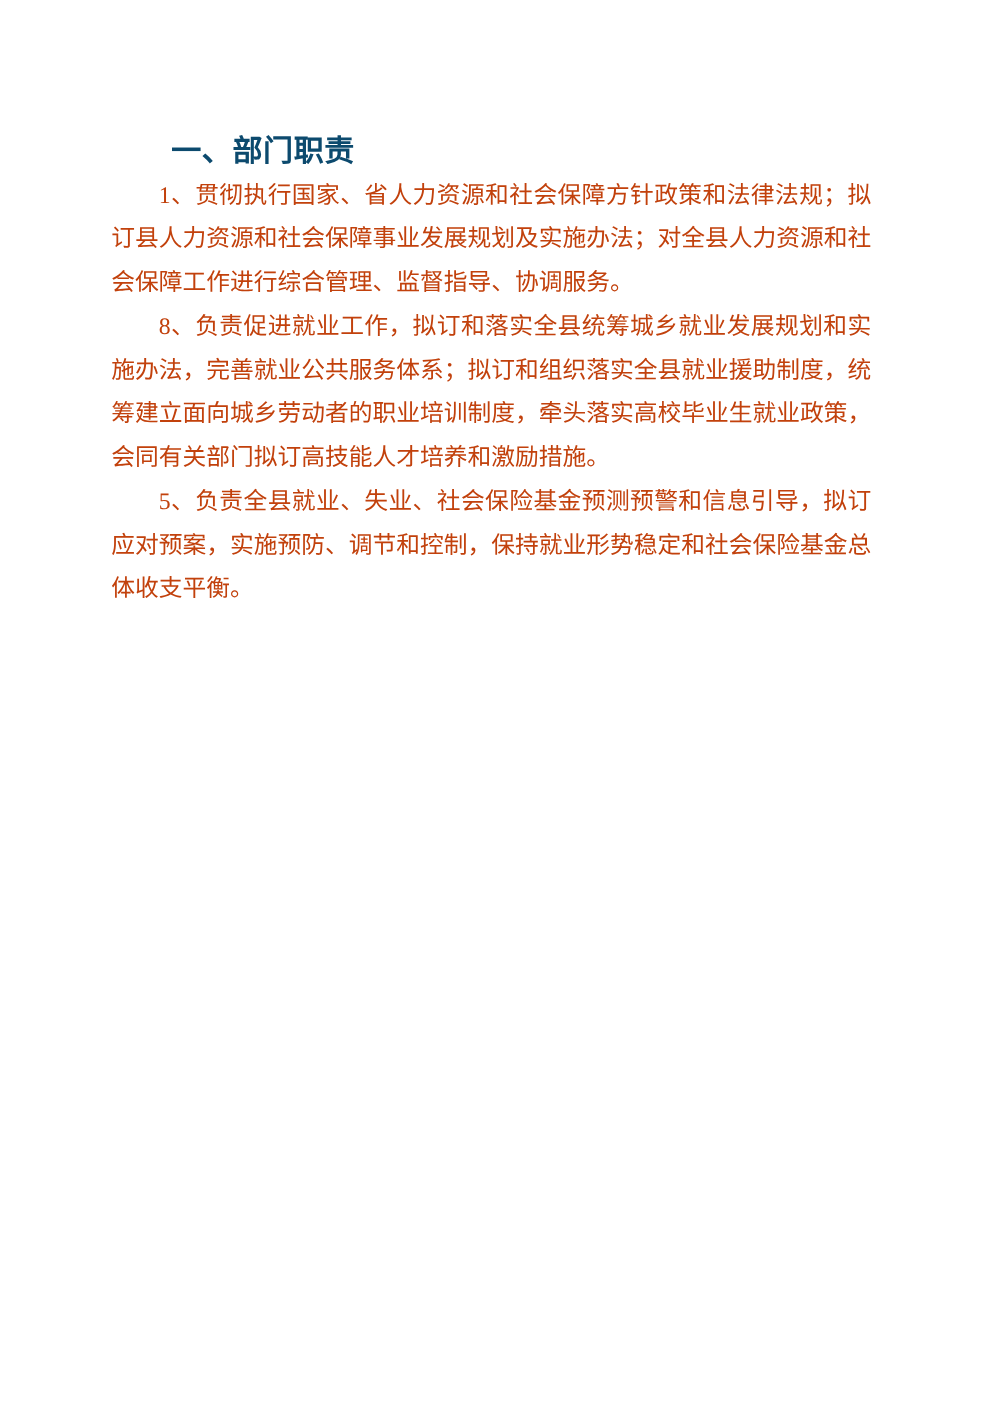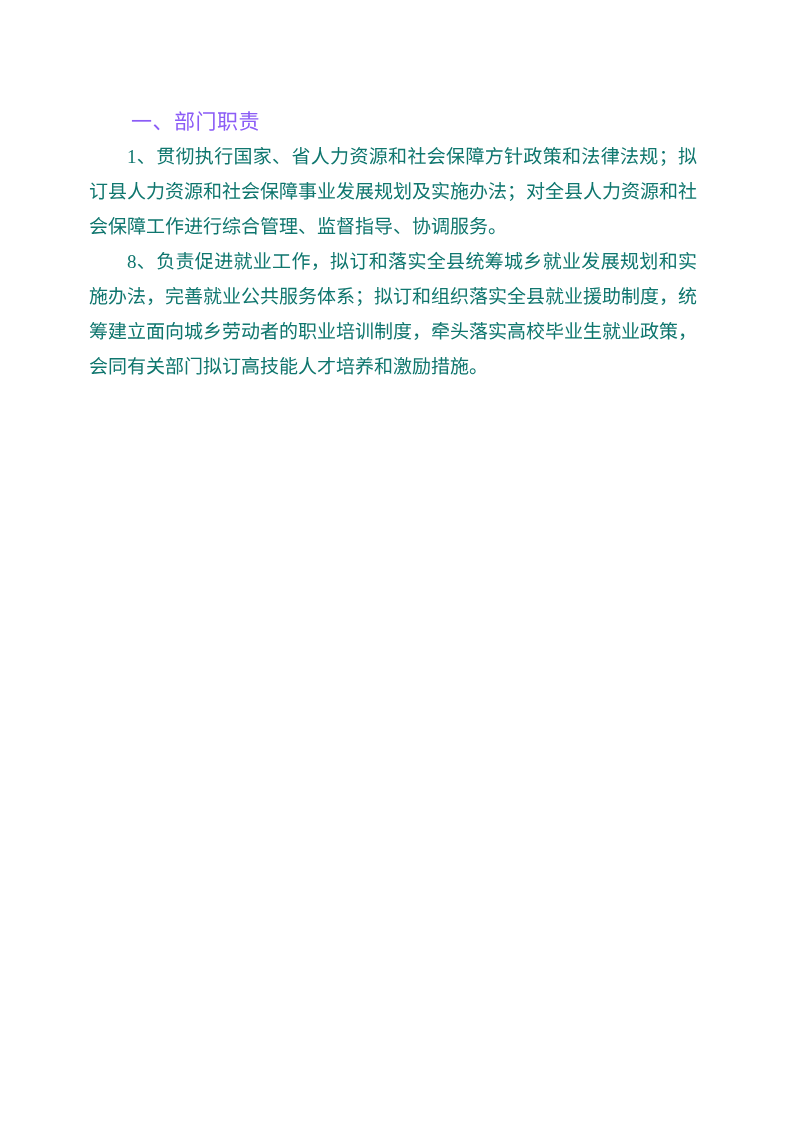--- a/index.html
+++ b/index.html
@@ -18,41 +18,42 @@
   }
   .doc-content {
     position: absolute;
     left: 89px;
     top: 104px;
     width: 608px;
   }
   .doc-heading {
     margin: 0;
     font-family: "Liberation Sans", "DejaVu Sans", sans-serif;
-    font-weight: normal;
-    font-size: 21px;
+    font-weight: bold;
+    font-size: 24px;
     line-height: 35px;
     text-indent: 2em;
-    color: #8b5cf6;
+    color: #0c4a6e;
     letter-spacing: 0.5px;
   }
   .doc-paragraph {
     margin: 0;
     font-family: "Liberation Serif", "DejaVu Serif", serif;
     font-size: 19px;
     line-height: 35px;
     text-indent: 2em;
     text-align: justify;
     text-justify: inter-ideograph;
-    color: #0f766e;
+    color: #c2410c;
     word-break: break-all;
   }
 </style>
 </head>
 <body>
 
 <div class="page">
   <div class="doc-content">
     <h1 class="doc-heading">一、部门职责</h1>
     <p class="doc-paragraph">1、贯彻执行国家、省人力资源和社会保障方针政策和法律法规；拟订县人力资源和社会保障事业发展规划及实施办法；对全县人力资源和社会保障工作进行综合管理、监督指导、协调服务。</p>
     <p class="doc-paragraph">8、负责促进就业工作，拟订和落实全县统筹城乡就业发展规划和实施办法，完善就业公共服务体系；拟订和组织落实全县就业援助制度，统筹建立面向城乡劳动者的职业培训制度，牵头落实高校毕业生就业政策，会同有关部门拟订高技能人才培养和激励措施。</p>
+    <p class="doc-paragraph">5、负责全县就业、失业、社会保险基金预测预警和信息引导，拟订应对预案，实施预防、调节和控制，保持就业形势稳定和社会保险基金总体收支平衡。</p>
   </div>
 </div>
 
 </body></html>

